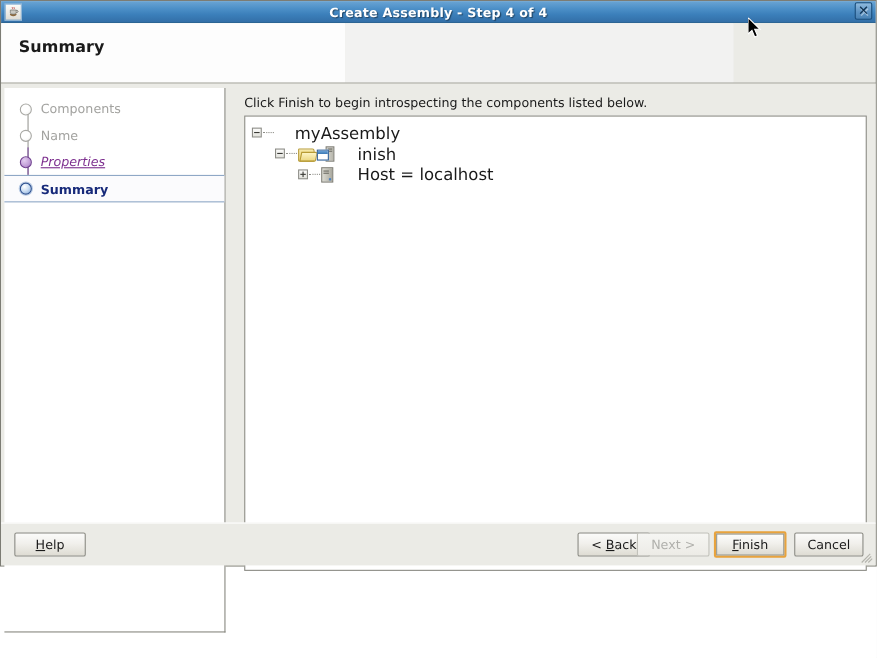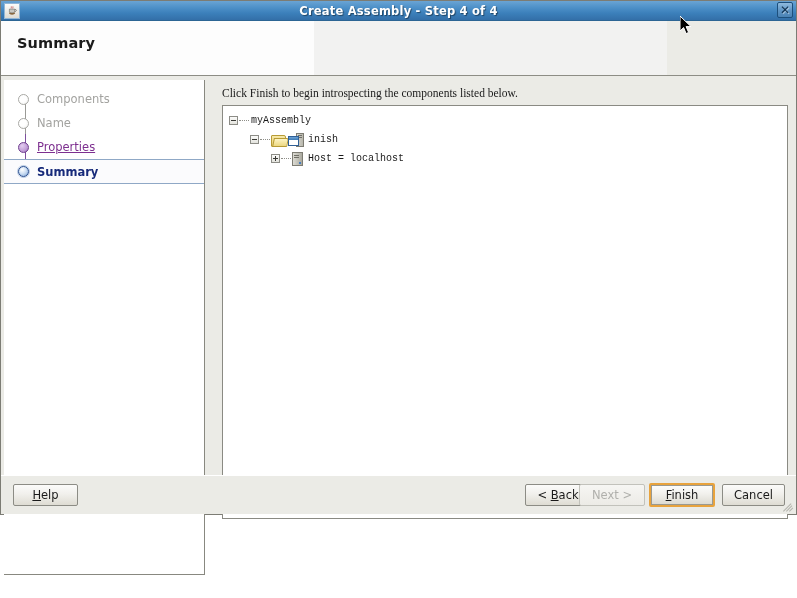--- a/index.html
+++ b/index.html
@@ -173,20 +173,21 @@
   }
   .step .label {
     margin-left: 8px;
     font-size: 11.5px;
     white-space: nowrap;
   }
   .step.pending .label { color: #a3a3a0; }
   .step.visited .label {
     color: #7d2f8f;
     text-decoration: underline;
+    font-style: italic;
   }
   .step.current {
     background: #fbfbfd;
     border-top: 1px solid #8fa8c6;
     border-bottom: 1px solid #8fa8c6;
     width: 200px;
     height: 25px;
   }
   .step.current .label {
     color: #172a7a;
@@ -199,21 +200,20 @@
     left: 221px;
     top: 4px;
     right: 8px;
     bottom: 5px;
   }
   #instruction {
     font-size: 11.5px;
     color: #1a1a1a;
     margin: 6px 0 0 0;
     line-height: 14px;
-    font-family: Liberation Serif, serif;
   }
   #assembly-label {
     font-size: 11.5px;
     color: #1a1a1a;
     margin-top: 16px;
   }
   #tree-panel {
     margin-top: 5px;
     height: 414px;
     background: #ffffff;
@@ -346,24 +346,23 @@
   }
   .server-icon .bar1 { top: 2px; }
   .server-icon .bar2 { top: 4px; }
   .server-icon .led {
     position: absolute;
     left: 6px; bottom: 1px;
     width: 2px; height: 2px;
     background: #4a7fc0;
   }
   .tlabel {
-    font-size: 10px;
+    font-size: 15px;
     color: #1a1a1a;
-    margin-left: 1px;
-    font-family: Liberation Mono, monospace;
+    margin-left: 18px;
   }
 
   
   #footer {
     flex: 0 0 38px;
     position: relative;
     background: #ebebe6;
     border-top: 1px solid #ffffff;
   }
   .btn {

